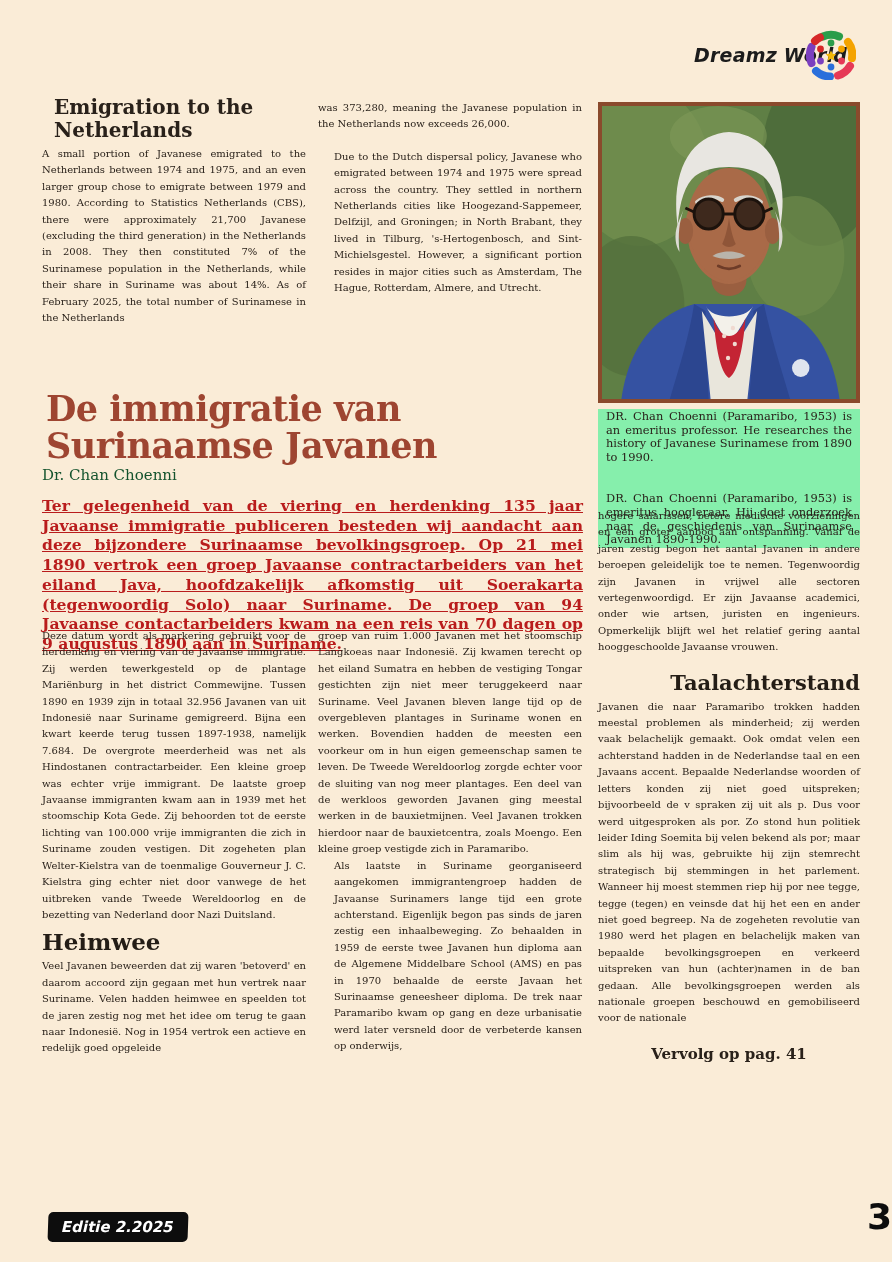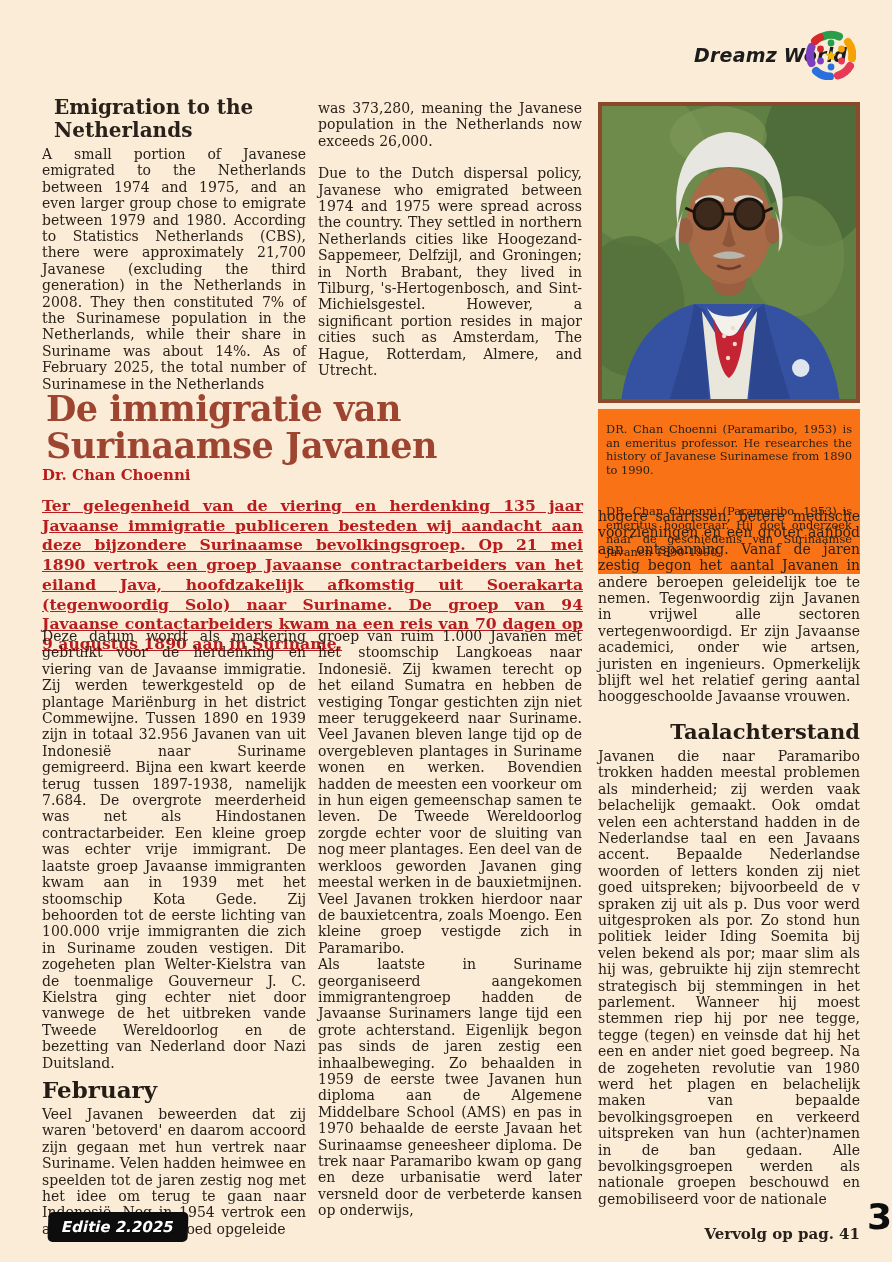--- a/index.html
+++ b/index.html
@@ -19,59 +19,59 @@
     font-size:19px;color:#1c1c1c;letter-spacing:.2px;
   }
   .logo{position:absolute;top:30px;left:806px;width:50px;height:50px;}
   
   .colA{position:absolute;left:42px;top:96px;width:264px;}
   .colB{position:absolute;left:318px;top:100px;width:264px;}
   .em-heading{
     font-weight:bold;font-size:20px;line-height:23px;margin:0 0 4px 12px;
   }
   .body-p{
-    font-size:14px;line-height:16.4px;text-align:justify;margin:0;
-  }
-  .body-p + .body-p{margin-top:16px;}
+    font-size:10px;line-height:16.4px;text-align:justify;margin:0;
+  }
+  .body-p + .body-p{margin-top:16px;margin-left:16px;}
   
   .photo-frame{
     position:absolute;left:598px;top:102px;width:262px;height:301px;
     border:4px solid #8a4a2c;box-sizing:border-box;background:#5a7a46;
   }
   .photo-frame svg{display:block;width:100%;height:100%;}
   .caption-box{
     position:absolute;left:598px;top:409px;width:262px;
-    background:#f97316;box-sizing:border-box;padding:14px 8px;
+    background:#86efac;box-sizing:border-box;padding:1px 8px;
   }
   .caption-p{font-size:11.4px;line-height:13.6px;text-align:justify;margin:0;}
   .caption-p + .caption-p{margin-top:28px;}
   
   .main-title{
     position:absolute;left:42px;top:386px;width:552px;
     font-weight:bold;font-size:35px;line-height:37px;
     color:#9e4531;margin:4px;letter-spacing:-.5px;
   }
   .byline{
     position:absolute;left:42px;top:466px;width:300px;
-    font-size:15px;color:#b91c1c;font-weight:bold;
+    font-size:15px;color:#14532d;
   }
   .intro{
     position:absolute;left:42px;top:496px;width:541px;
     font-weight:bold;font-size:15.6px;line-height:19.7px;
     text-align:justify;color:#b91c1c;text-decoration:underline;
   }
   .col1{position:absolute;left:42px;top:628px;width:264px;}
   .col2{position:absolute;left:318px;top:628px;width:264px;}
   .col3{position:absolute;left:598px;top:508px;width:262px;}
   .sub-heading{
     font-weight:bold;font-size:23px;line-height:26px;margin:6px 0 3px 0;color:#241d16;
   }
   .sub-heading.small{font-size:21px;margin-top:14px;text-align:right;}
   .continuation{
-    font-weight:bold;font-size:15px;text-align:right;margin-top:18px;
+    font-weight:bold;font-size:15px;text-align:center;margin-top:18px;
   }
   
   .edition-badge{
     position:absolute;left:48px;top:1212px;
     background:#0d0d0d;color:#fff;
     font-family:"DejaVu Sans", sans-serif;
     font-weight:bold;font-style:italic;font-size:15px;
     padding:6px 14px;border-radius:5px;
     transform:skewX(-2deg);
   }
@@ -179,21 +179,21 @@
     <p class="caption-p">DR. Chan Choenni (Paramaribo, 1953) is an emeritus professor. He researches the history of Javanese Surinamese from 1890 to 1990.</p>
     <p class="caption-p">DR. Chan Choenni (Paramaribo, 1953) is emeritus hoogleraar. Hij doet onderzoek naar de geschiedenis van Surinaamse Javanen 1890-1990.</p>
   </div>
 
   <h1 class="main-title">De immigratie van Surinaamse Javanen</h1>
   <div class="byline">Dr. Chan Choenni</div>
   <div class="intro">Ter gelegenheid van de viering en herdenking 135 jaar Javaanse immigratie publiceren besteden wij aandacht aan deze bijzondere Surinaamse bevolkingsgroep. Op 21 mei 1890 vertrok een groep Javaanse contractarbeiders van het eiland Java, hoofdzakelijk afkomstig uit Soerakarta (tegenwoordig Solo) naar Suriname. De groep van 94 Javaanse contactarbeiders kwam na een reis van 70 dagen op 9 augustus 1890 aan in Suriname.</div>
 
   <div class="col1">
     <p class="body-p">Deze datum wordt als markering gebruikt voor de herdenking en viering van de Javaanse immigratie. Zij werden tewerkgesteld op de plantage Mariënburg in het district Commewijne. Tussen 1890 en 1939 zijn in totaal 32.956 Javanen van uit Indonesië naar Suriname gemigreerd. Bijna een kwart keerde terug tussen 1897-1938, namelijk 7.684. De overgrote meerderheid was net als Hindostanen contractarbeider. Een kleine groep was echter vrije immigrant. De laatste groep Javaanse immigranten kwam aan in 1939 met het stoomschip Kota Gede. Zij behoorden tot de eerste lichting van 100.000 vrije immigranten die zich in Suriname zouden vestigen. Dit zogeheten plan Welter-Kielstra van de toenmalige Gouverneur J. C. Kielstra ging echter niet door vanwege de het uitbreken vande Tweede Wereldoorlog en de bezetting van Nederland door Nazi Duitsland.</p>
-    <h3 class="sub-heading">February</h3>
+    <h3 class="sub-heading">Heimwee</h3>
     <p class="body-p">Veel Javanen beweerden dat zij waren 'betoverd' en daarom accoord zijn gegaan met hun vertrek naar Suriname. Velen hadden heimwee en speelden tot de jaren zestig nog met het idee om terug te gaan naar Indonesië. Nog in 1954 vertrok een actieve en redelijk goed opgeleide</p>
   </div>
 
   <div class="col2">
     <p class="body-p">groep van ruim 1.000 Javanen met het stoomschip Langkoeas naar Indonesië. Zij kwamen terecht op het eiland Sumatra en hebben de vestiging Tongar gestichten zijn niet meer teruggekeerd naar Suriname. Veel Javanen bleven lange tijd op de overgebleven plantages in Suriname wonen en werken. Bovendien hadden de meesten een voorkeur om in hun eigen gemeenschap samen te leven. De Tweede Wereldoorlog zorgde echter voor de sluiting van nog meer plantages. Een deel van de werkloos geworden Javanen ging meestal werken in de bauxietmijnen. Veel Javanen trokken hierdoor naar de bauxietcentra, zoals Moengo. Een kleine groep vestigde zich in Paramaribo.</p>
     <p class="body-p" style="margin-top:0;">Als laatste in Suriname georganiseerd aangekomen immigrantengroep hadden de Javaanse Surinamers lange tijd een grote achterstand. Eigenlijk begon pas sinds de jaren zestig een inhaalbeweging. Zo behaalden in 1959 de eerste twee Javanen hun diploma aan de Algemene Middelbare School (AMS) en pas in 1970 behaalde de eerste Javaan het Surinaamse geneesheer diploma. De trek naar Paramaribo kwam op gang en deze urbanisatie werd later versneld door de verbeterde kansen op onderwijs,</p>
   </div>
 
   <div class="col3">
     <p class="body-p">hogere salarissen, betere medische voorzieningen en een groter aanbod aan ontspanning. Vanaf de jaren zestig begon het aantal Javanen in andere beroepen geleidelijk toe te nemen. Tegenwoordig zijn Javanen in vrijwel alle sectoren vertegenwoordigd. Er zijn Javaanse academici, onder wie artsen, juristen en ingenieurs. Opmerkelijk blijft wel het relatief gering aantal hooggeschoolde Javaanse vrouwen.</p>

